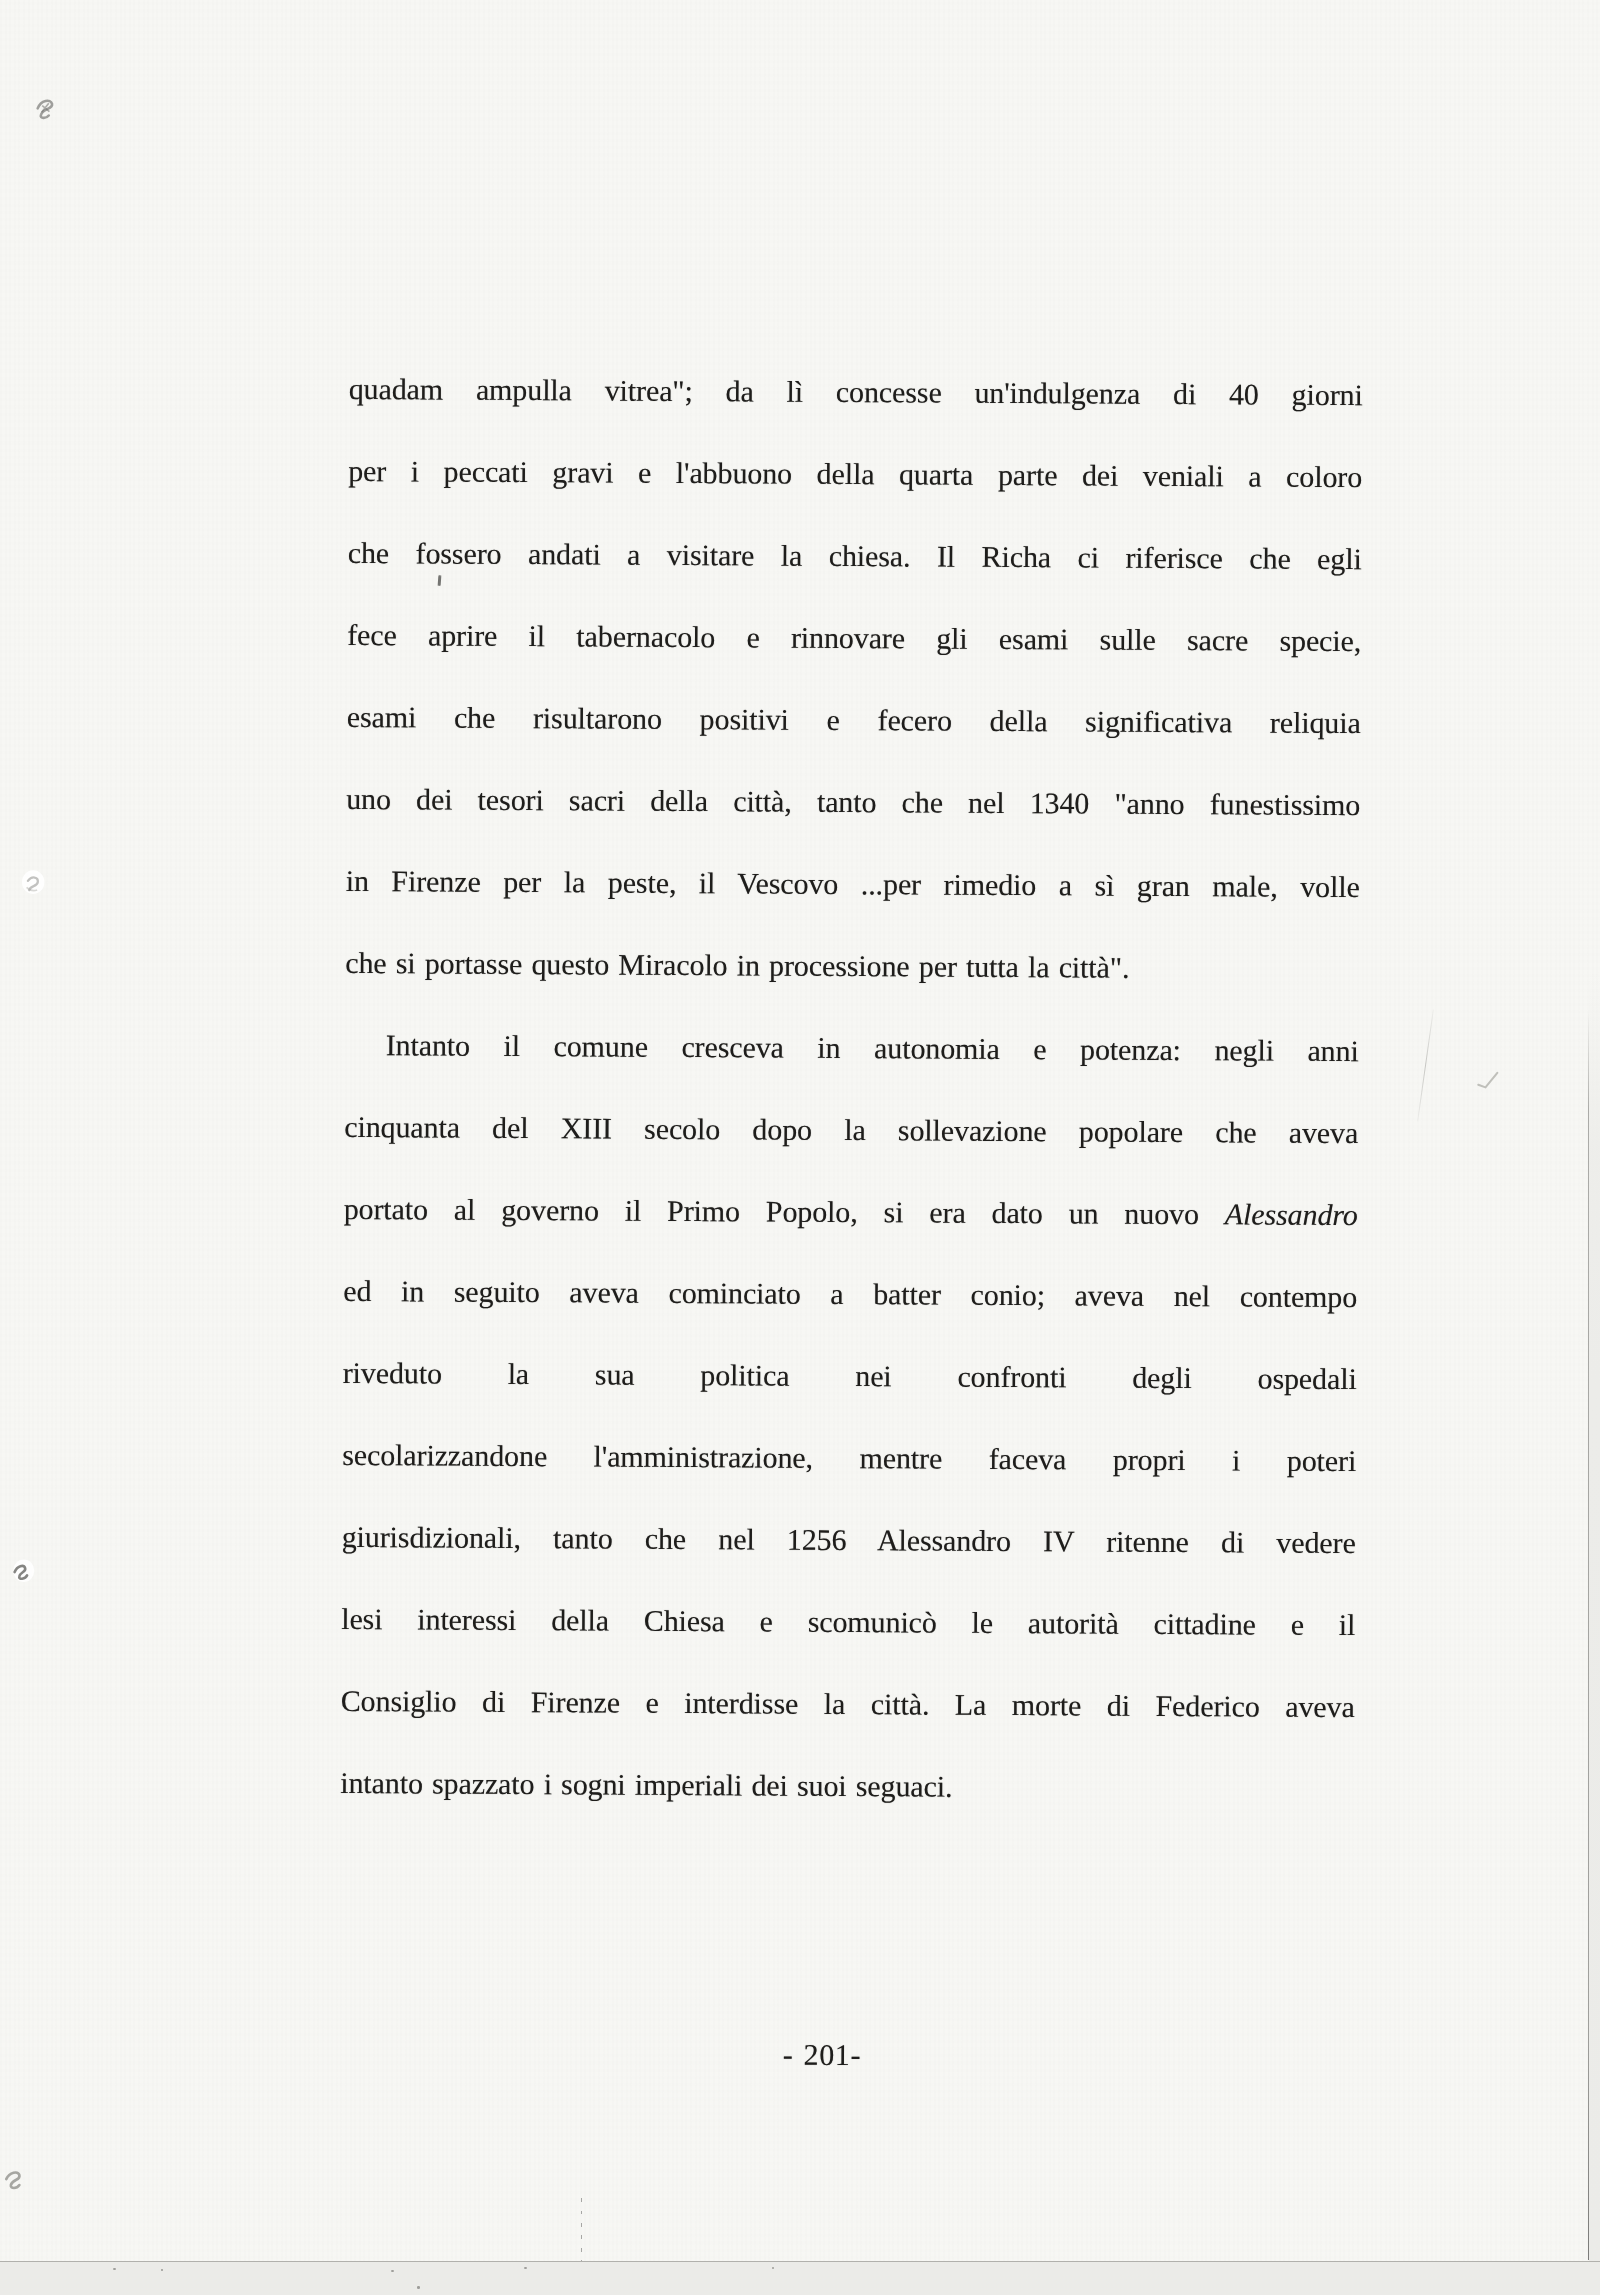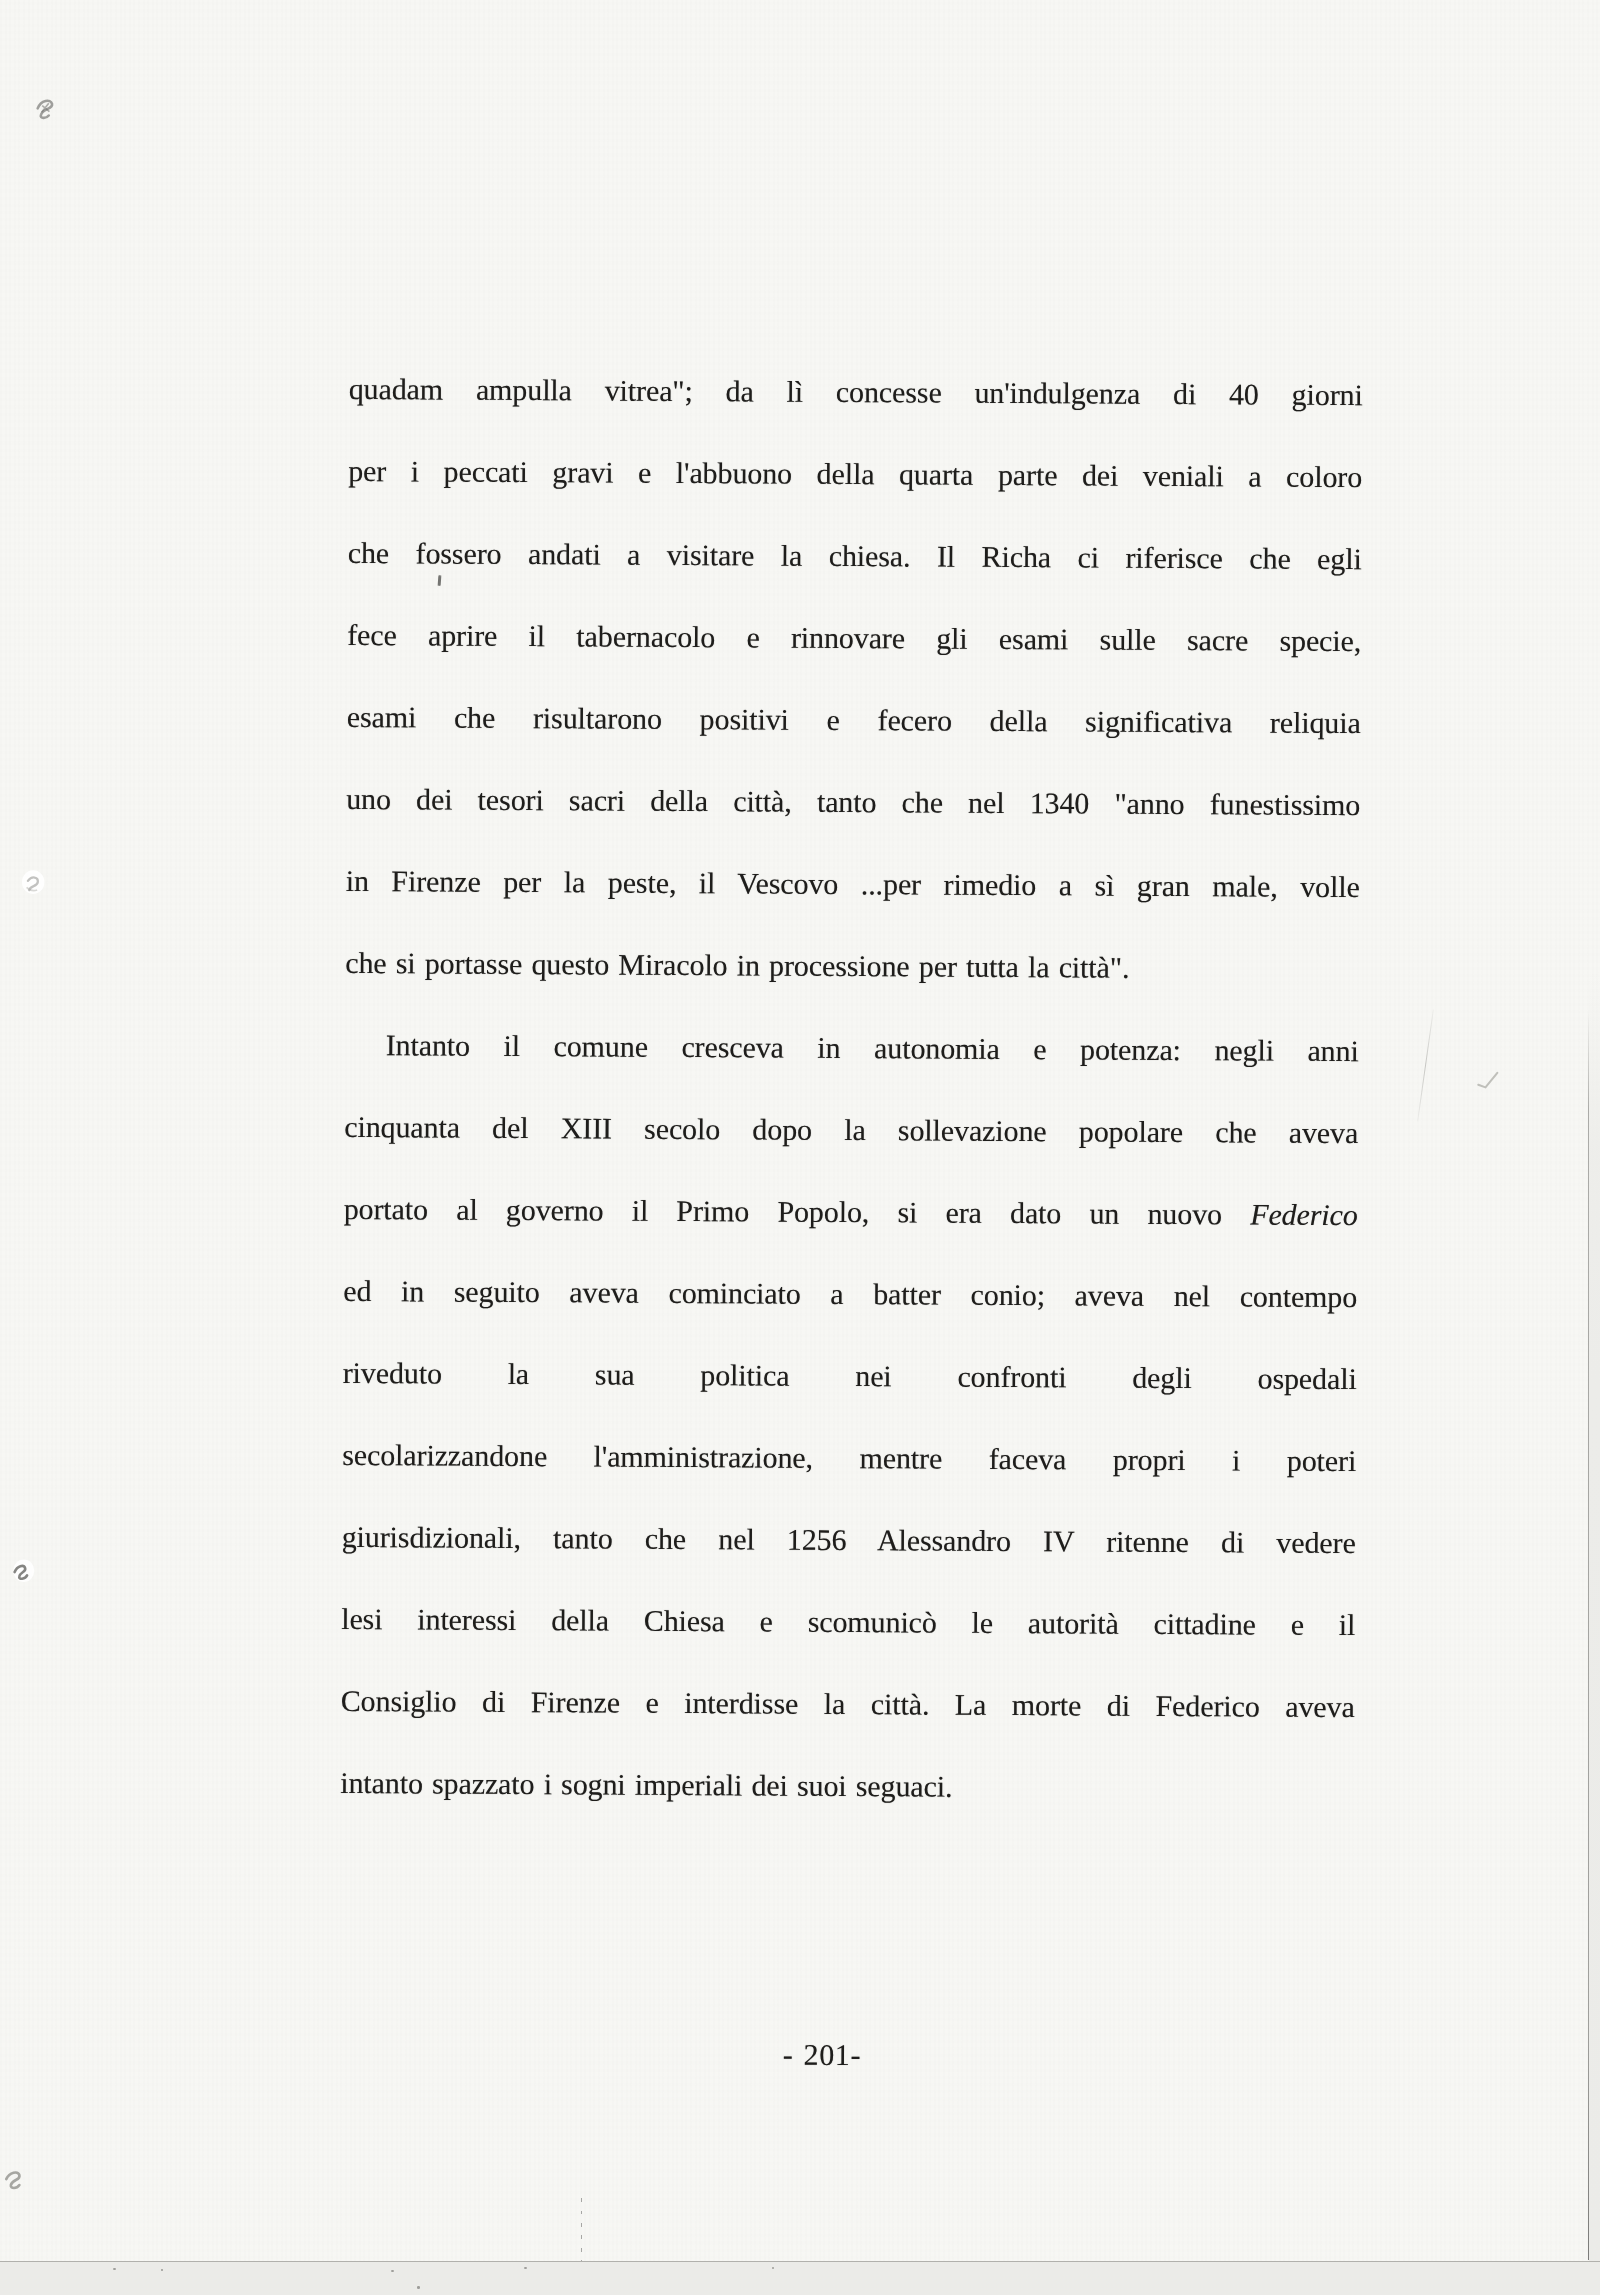--- a/index.html
+++ b/index.html
@@ -120,21 +120,21 @@
         <div class="line"><span>che fossero andati a visitare la chiesa. Il Richa ci riferisce che egli</span></div>
         <div class="line"><span>fece aprire il tabernacolo e rinnovare gli esami sulle sacre specie,</span></div>
         <div class="line"><span>esami che risultarono positivi e fecero della significativa reliquia</span></div>
         <div class="line"><span>uno dei tesori sacri della città, tanto che nel 1340 "anno funestissimo</span></div>
         <div class="line"><span>in Firenze per la peste, il Vescovo ...per rimedio a sì gran male, volle</span></div>
         <div class="line last"><span>che si portasse questo Miracolo in processione per tutta la città".</span></div>
       </div>
       <div>
         <div class="line indent"><span>Intanto il comune cresceva in autonomia e potenza: negli anni</span></div>
         <div class="line"><span>cinquanta del XIII secolo dopo la sollevazione popolare che aveva</span></div>
-        <div class="line"><span>portato al governo il Primo Popolo, si era dato un nuovo </span><span class="italic">Federico</span></div>
+        <div class="line"><span>portato al governo il Primo Popolo, si era dato un nuovo </span><span class="italic">Alessandro</span></div>
         <div class="line"><span>ed in seguito aveva cominciato a batter conio; aveva nel contempo</span></div>
         <div class="line"><span>riveduto la sua politica nei confronti degli ospedali</span></div>
         <div class="line"><span>secolarizzandone l'amministrazione, mentre faceva propri i poteri</span></div>
         <div class="line"><span>giurisdizionali, tanto che nel 1256 Alessandro IV ritenne di vedere</span></div>
         <div class="line"><span>lesi interessi della Chiesa e scomunicò le autorità cittadine e il</span></div>
         <div class="line"><span>Consiglio di Firenze e interdisse la città. La morte di Federico aveva</span></div>
         <div class="line last"><span>intanto spazzato i sogni imperiali dei suoi seguaci.</span></div>
       </div>
       <div class="page-number-row">- 201-</div>
     </div>

